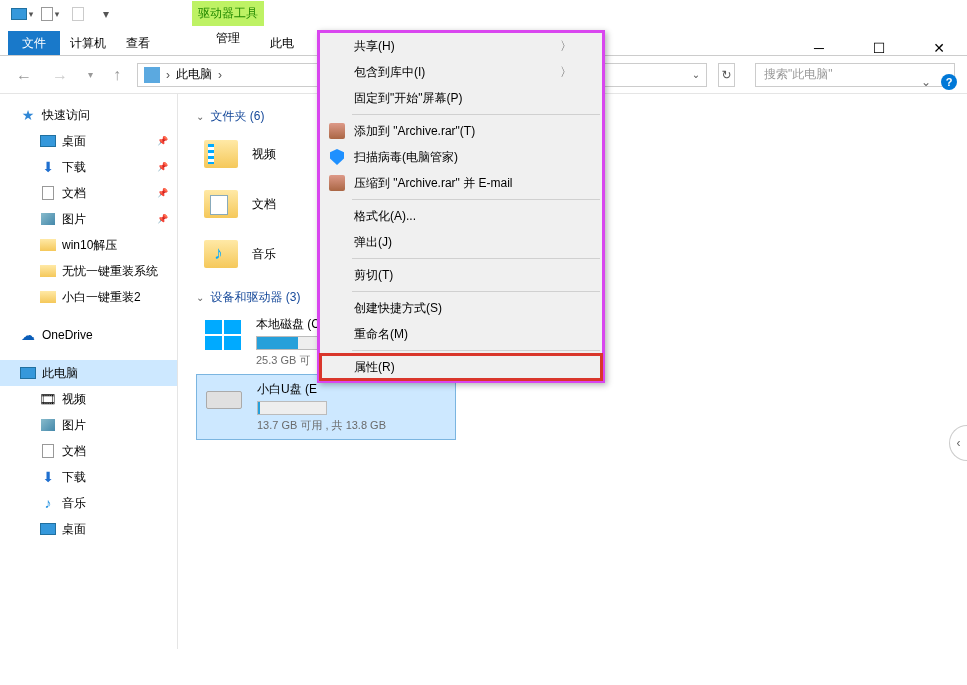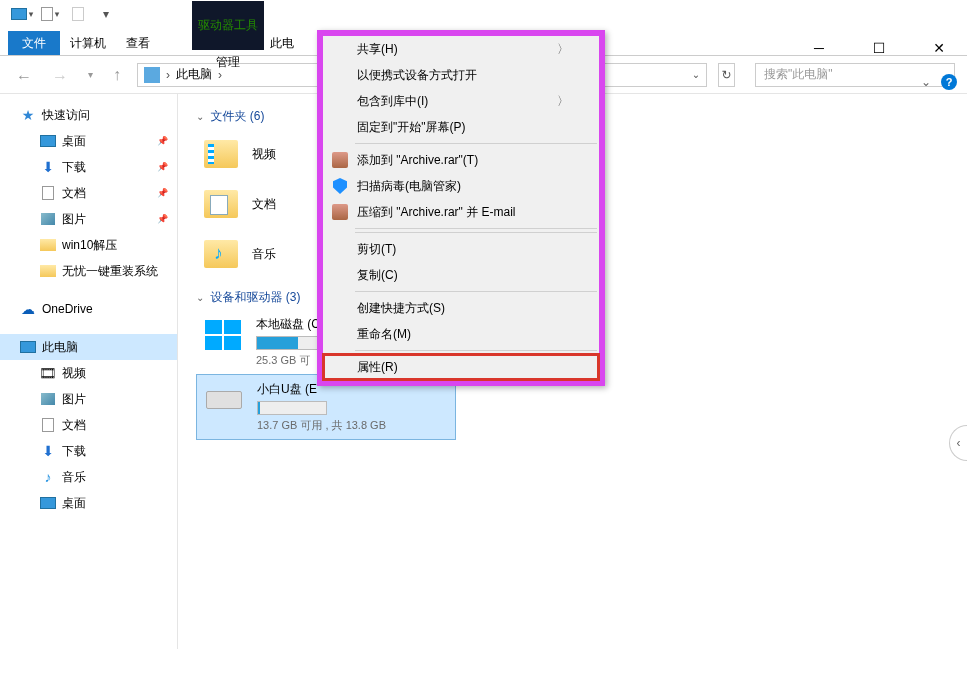--- a/index.html
+++ b/index.html
@@ -7,21 +7,21 @@
 .titlebar{height:28px;display:flex;align-items:flex-end;padding:0 8px;}
 .win-icons{display:flex;gap:0;align-items:center;height:100%;}
 .win-icons .it{display:flex;align-items:center;justify-content:center;width:28px;height:22px;}
 .chevdown{font-size:9px;color:#555;margin-left:2px;}
 .win-ctrl{position:absolute;right:8px;top:36px;display:flex;gap:20px;}
 .win-ctrl .cbtn{width:40px;height:24px;display:flex;align-items:center;justify-content:center;font-size:14px;}
 .ribbon{height:28px;display:flex;align-items:flex-end;border-bottom:1px solid #ccc;position:relative;padding-left:8px;}
 .file-tab{background:#1979ca;color:#fff;height:24px;padding:4px 14px;display:flex;align-items:center;}
 .tab{height:24px;padding:4px 10px;display:flex;align-items:center;}
 .tool-group{position:absolute;left:192px;top:-27px;width:72px;text-align:center;}
-.tool-title{background:#0f172a;color:#248b00;padding:16px 0;font-size:12px;}
+.tool-title{background:#bef264;color:#248b00;padding:4px 0;font-size:12px;}
 .tool-sub{padding:4px 0;}
 .help-row{position:absolute;right:10px;top:74px;display:flex;align-items:center;gap:10px;}
 .help-ic{width:16px;height:16px;border-radius:50%;background:#0078d7;color:#fff;display:flex;align-items:center;justify-content:center;font-size:11px;font-weight:bold;}
 .navbar{height:38px;border-bottom:1px solid #e5e5e5;display:flex;align-items:center;padding:0 12px;gap:12px;}
 .nav-arr{color:#999;font-size:16px;padding:0 4px;}
 .bc{display:flex;align-items:center;gap:6px;border:1px solid #ccc;height:24px;padding:0 6px;flex:0 0 570px;}
 .bc .pc-ic{width:16px;height:16px;background:#5ba9e0;}
 .bc .sep{color:#555;}
 .refresh{width:24px;height:24px;border:1px solid #ccc;display:flex;align-items:center;justify-content:center;color:#555;margin-left:-1px;}
 .search{border:1px solid #ccc;height:24px;padding:0 8px;color:#999;margin-left:8px;flex:0 0 200px;display:flex;align-items:center;}
@@ -46,21 +46,21 @@
 .drv.sel{background:#cde8ff;border:1px solid #7bb5e0;}
 .drv-ic{width:42px;height:38px;display:flex;align-items:center;justify-content:center;}
 .hdd{width:36px;height:18px;background:#e0e0e0;border:1px solid #aaa;border-radius:2px;position:relative;}
 .win-logo{width:36px;height:30px;display:grid;grid-template-columns:1fr 1fr;grid-template-rows:1fr 1fr;gap:2px;}
 .win-logo span{background:#0af;}
 .drv-info{flex:1;}
 .drv-name{margin-bottom:3px;}
 .drv-bar{height:14px;border:1px solid #bbb;background:#eee;margin-bottom:3px;position:relative;width:200px;}
 .drv-fill{height:100%;background:#26a0da;}
 .drv-txt{color:#6a6a6a;font-size:11px;}
-.ctx{position:absolute;left:317px;top:30px;width:288px;background:#f0f0f0;border:6px solid #d946ef;box-shadow:2px 2px 6px rgba(0,0,0,0.3);z-index:100;}
+.ctx{position:absolute;left:317px;top:30px;width:288px;background:#f0f0f0;border:3px solid #d946ef;box-shadow:2px 2px 6px rgba(0,0,0,0.3);z-index:100;}
 .ctx-it{display:flex;align-items:center;height:26px;padding:0 30px 0 34px;position:relative;}
 .ctx-it .arr{margin-left:auto;color:#555;}
 .ctx-it .ic{position:absolute;left:8px;width:18px;height:18px;display:flex;align-items:center;justify-content:center;}
 .ctx-sep{height:1px;background:#d0d0d0;margin:3px 2px 3px 32px;}
 .ctx-it.hl{outline:3px solid #d9362b;outline-offset:-2px;}
 .rar-ic{width:16px;height:16px;background:linear-gradient(#d98,#a64);border-radius:2px;}
 .sh-ic{width:14px;height:16px;background:#1e90ff;clip-path:polygon(50% 0,100% 20%,100% 60%,50% 100%,0 60%,0 20%);}
 .right-tab{position:absolute;right:0;top:425px;width:18px;height:36px;border:1px solid #ccc;border-right:none;border-radius:18px 0 0 18px;display:flex;align-items:center;justify-content:center;color:#666;background:#fff;}
 .disp-ic{width:16px;height:12px;background:#3598db;border:1px solid #2070a0;}
 .dl-ic{color:#2070d0;font-size:14px;}
@@ -167,20 +167,26 @@
           <div class="fld2-ic"></div>
         </span>
         <span>win10解压</span>
       </div>
     <div class="sb-item indent">
         <span class="sb-ic">
           <div class="fld2-ic"></div>
         </span>
         <span>无忧一键重装系统</span>
       </div>
+    <div class="sb-item indent">
+        <span class="sb-ic">
+          <div class="fld2-ic"></div>
+        </span>
+        <span>小白一键重装2</span>
+      </div>
     <div style="height:12px"></div>
     <div class="sb-item">
         <span class="sb-ic cloud-ic">☁</span>
         <span>OneDrive</span>
       </div>
     <div style="height:12px"></div>
     <div class="sb-item sel">
         <span class="sb-ic">
           <div class="disp-ic"></div>
         </span>
@@ -284,23 +290,20 @@
     </div>
   </div>
 </div>
 
 <div class="ctx">
   <div class="ctx-it">
       <span>共享(H)</span>
       <span class="arr">〉</span>
     </div>
   <div class="ctx-it">
-      <span>以便携式设备方式打开</span>
-    </div>
-  <div class="ctx-it">
       <span>包含到库中(I)</span>
       <span class="arr">〉</span>
     </div>
   <div class="ctx-it">
       <span>固定到"开始"屏幕(P)</span>
     </div>
   <div class="ctx-sep"></div>
   <div class="ctx-it">
       <span class="ic">
         <div class="rar-ic"></div>
@@ -313,26 +316,29 @@
       </span>
       <span>扫描病毒(电脑管家)</span>
     </div>
   <div class="ctx-it">
       <span class="ic">
         <div class="rar-ic"></div>
       </span>
       <span>压缩到 "Archive.rar" 并 E-mail</span>
     </div>
   <div class="ctx-sep"></div>
+  <div class="ctx-it">
+      <span>格式化(A)...</span>
+    </div>
+  <div class="ctx-it">
+      <span>弹出(J)</span>
+    </div>
   <div class="ctx-sep"></div>
   <div class="ctx-it">
       <span>剪切(T)</span>
-    </div>
-  <div class="ctx-it">
-      <span>复制(C)</span>
     </div>
   <div class="ctx-sep"></div>
   <div class="ctx-it">
       <span>创建快捷方式(S)</span>
     </div>
   <div class="ctx-it">
       <span>重命名(M)</span>
     </div>
   <div class="ctx-sep"></div>
   <div class="ctx-it hl">

